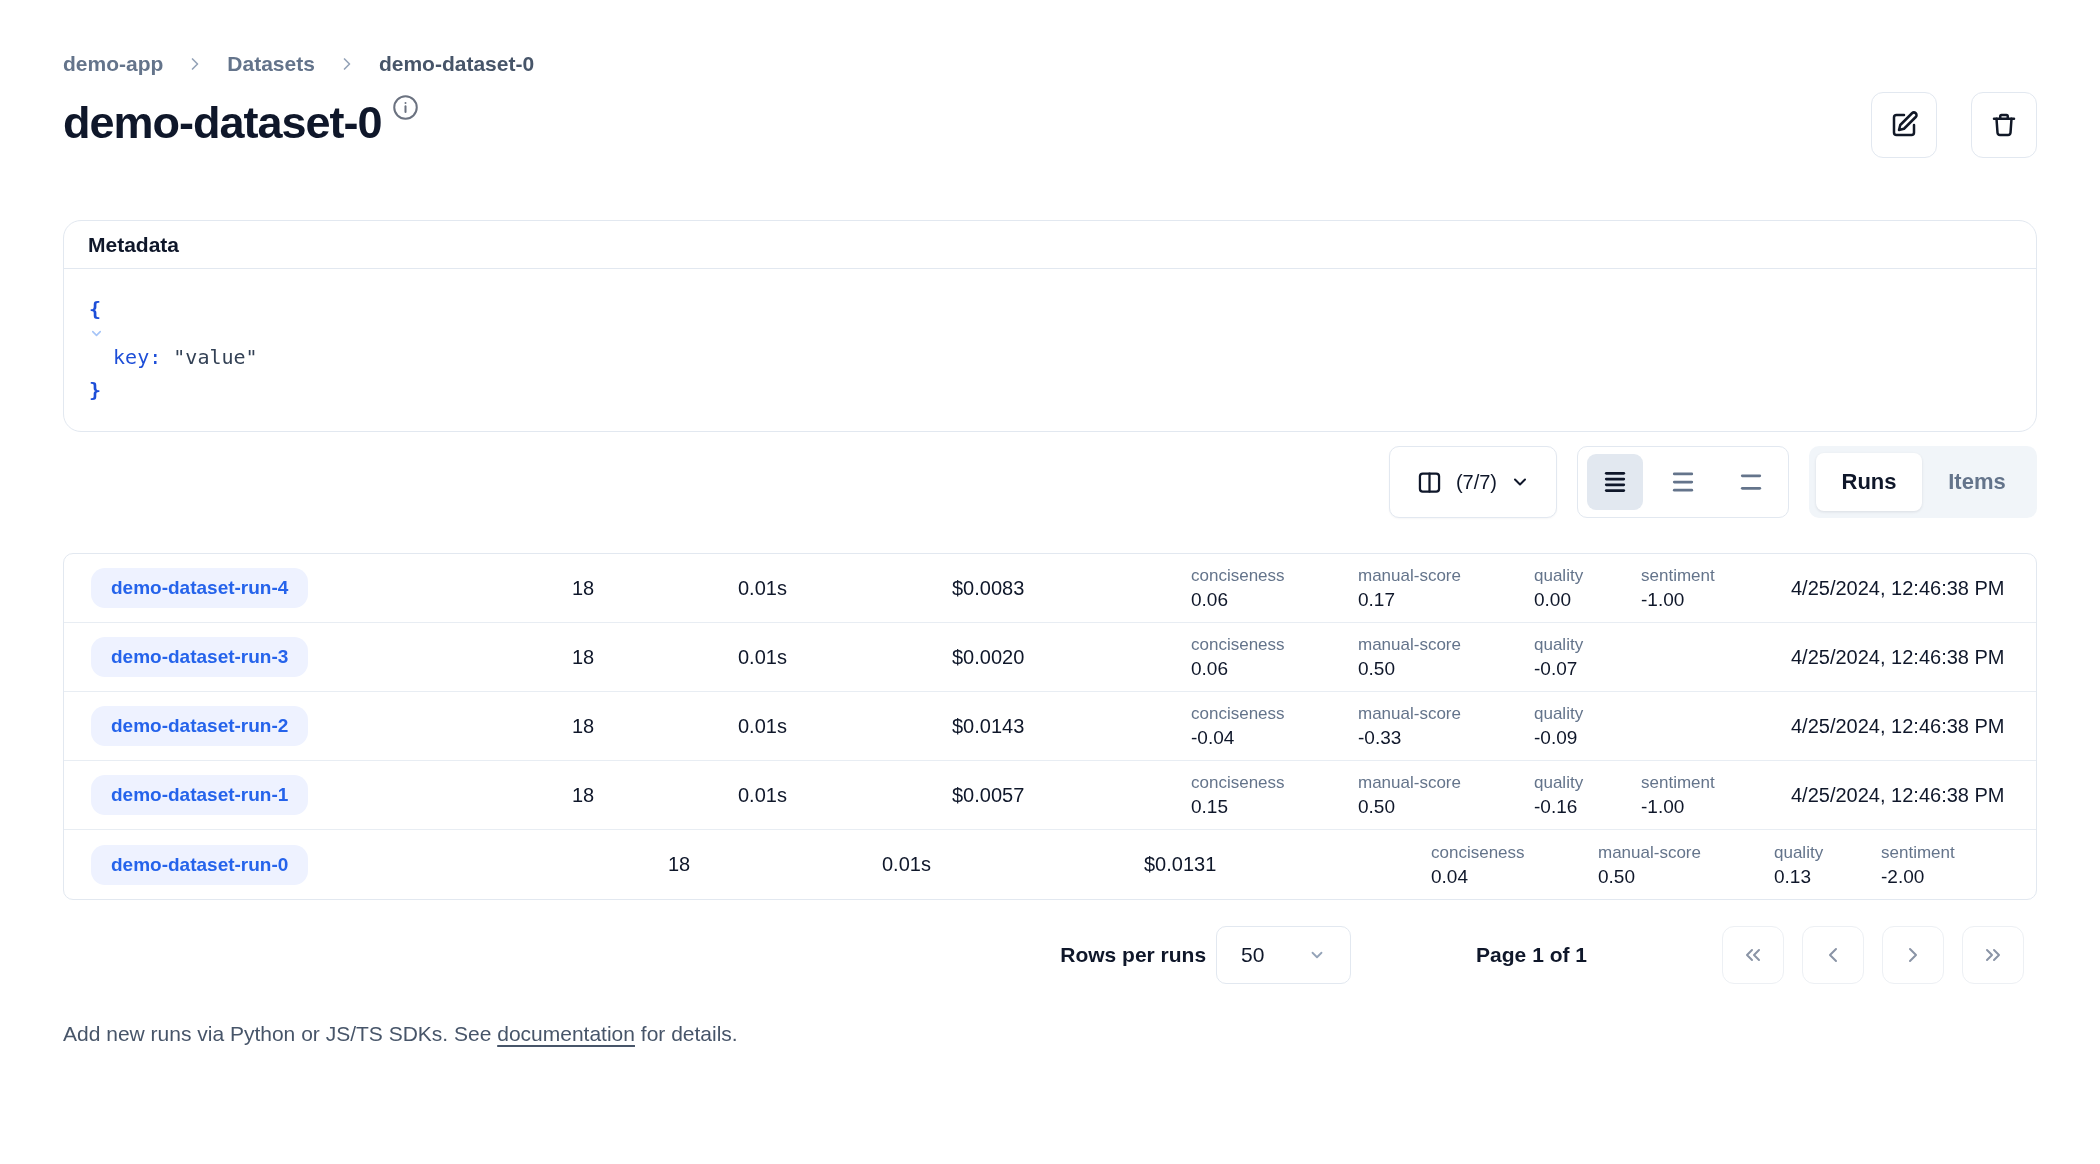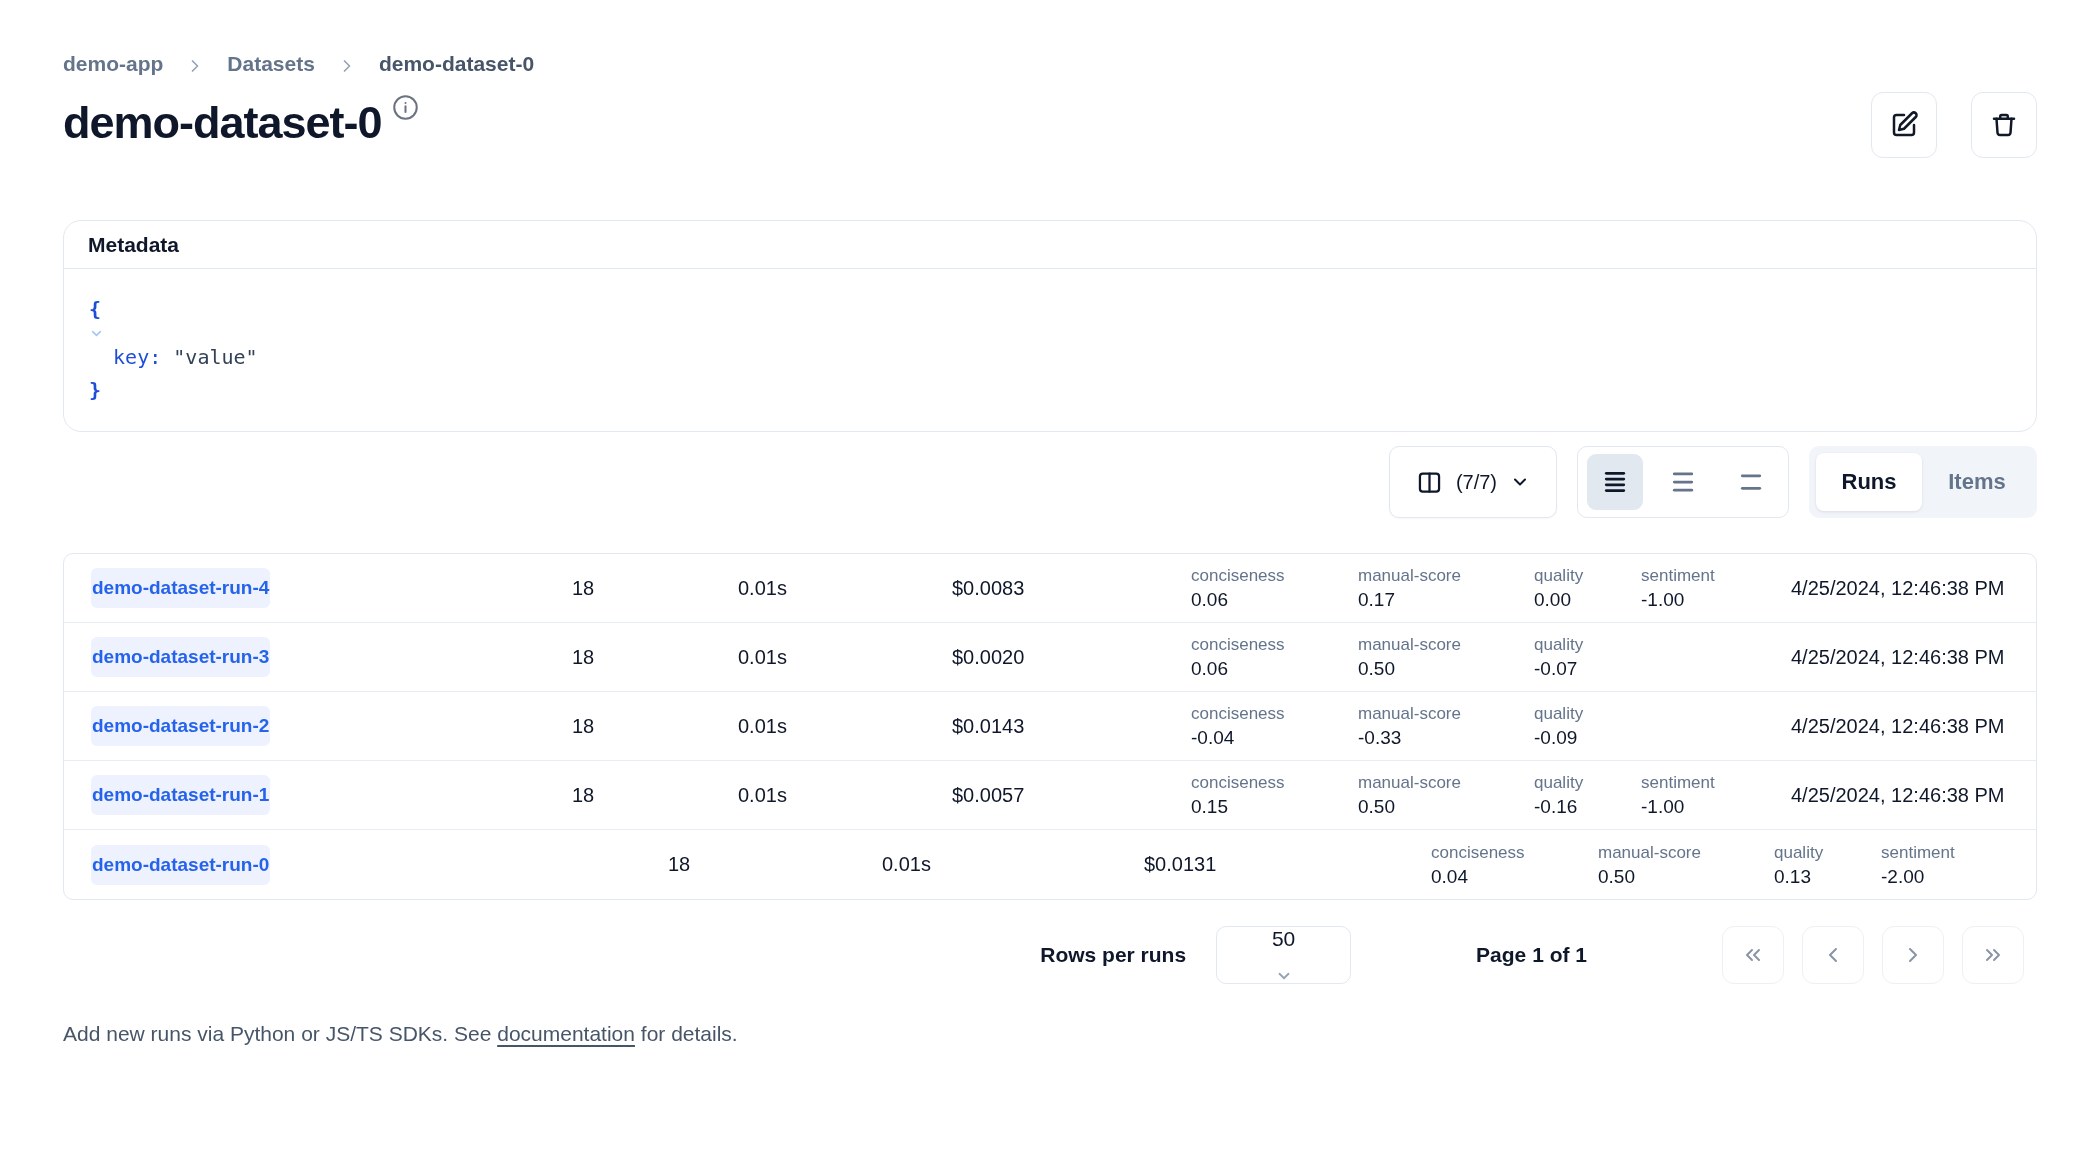--- a/index.html
+++ b/index.html
@@ -1,21 +1,21 @@
 <!DOCTYPE html>
 <html><head>
 <meta charset="utf-8">
 <style>
   * { box-sizing: border-box; margin: 0; padding: 0; }
   html, body { width: 2100px; height: 1164px; background: #ffffff; overflow: hidden; }
   body { font-family: "Liberation Sans", sans-serif; color: #0f172a; }
   .page { padding: 52px 63px 0 63px; }
 
   
-  .breadcrumb { display: flex; align-items: flex-end; gap: 22px; font-size: 21px; font-weight: 600; color: #64748b; }
+  .breadcrumb { display: flex; align-items: center; gap: 22px; font-size: 21px; font-weight: 600; color: #64748b; }
   .breadcrumb .crumb { cursor: pointer; }
   .breadcrumb .crumb.last { color: #475569; }
   .crumb-sep { display: flex; align-items: center; color: #94a3b8; }
 
   
   .title-row { margin-top: 16px; display: flex; align-items: flex-start; justify-content: space-between; }
   .title-wrap { display: flex; align-items: flex-start; gap: 10px; }
   .page-title { font-size: 45px; font-weight: 800; letter-spacing: -1px; color: #0f172a; line-height: 62px; }
   .info-icon { margin-top: 2px; color: #6b7280; }
   .action-buttons { display: flex; gap: 34px; }
@@ -50,33 +50,33 @@
   .view-tab.active { background: #fff; color: #0f172a; font-weight: 700; box-shadow: 0 1px 3px rgba(15,23,42,0.10); }
 
   
   .table-card { margin-top: 35px; border: 1.5px solid #e2e8f0; border-radius: 10px; overflow: hidden; }
   .thead, .trow { display: grid; grid-template-columns: 312px 181px 166px 214px 239px 600px 1fr; align-items: center; }
   .thead { height: 72px; border-bottom: 1.5px solid #e2e8f0; }
   .th { padding-left: 15px; font-size: 21px; font-weight: 600; color: #5b6b82; white-space: nowrap; overflow: hidden; }
   .trow { height: 69px; border-bottom: 1px solid #e8edf3; }
   .trow:last-child { border-bottom: none; gap: 48px; }
   .td { padding-left: 15px; font-size: 20px; color: #0f172a; white-space: nowrap; overflow: hidden; }
-  .name-pill { display: inline-block; margin-left: 12px; padding: 9px 1px; background: #eef2ff; border-radius: 6px;
+  .name-pill { display: inline-block; margin-left: 12px; padding: 9px 20px; background: #eef2ff; border-radius: 14px;
                color: #2563eb; font-weight: 700; font-size: 19px; cursor: pointer; }
   .td-scores { display: grid; grid-template-columns: 167px 176px 107px auto; align-self: stretch; align-items: center; padding-left: 15px; }
   .score-label { font-size: 17px; color: #64748b; line-height: 23px; }
   .score-value { font-size: 19px; color: #0f172a; line-height: 25px; }
   .td-created { font-size: 20px; }
 
   
   .pagination { margin-top: 26px; display: flex; align-items: center; justify-content: flex-end; padding-right: 13px; }
   .rows-label { font-size: 21px; font-weight: 700; }
-  .rows-select { margin-left: 30px; height: 58px; min-width: 135px; padding: 0 38px; display: flex; align-items: center; gap: 16px;
+  .rows-select { margin-left: 10px; height: 58px; min-width: 135px; padding: 0 24px; display: flex; align-items: center; gap: 16px;
                  border: 1.5px solid #e2e8f0; border-radius: 10px; font-size: 21px; font-weight: 500; cursor: pointer;
-                 justify-content: space-between; color: #0f172a; flex-direction: column; }
+                 justify-content: space-between; color: #0f172a; }
   .rows-select .chev { color: #94a3b8; }
   .page-indicator { margin-left: 125px; font-size: 21px; font-weight: 700; }
   .pager-group { margin-left: 135px; display: flex; gap: 18px; }
   .pager-btn { width: 62px; height: 58px; border: 1.5px solid #edf0f4; border-radius: 12px; background: #fff;
                display: flex; align-items: center; justify-content: center; color: #8a94a6; cursor: default; }
 
   
   .footer-note { margin-top: 38px; font-size: 21px; color: #475569; }
   .footer-note a { color: #475569; text-decoration: underline; text-underline-offset: 4px; cursor: pointer; }
 

